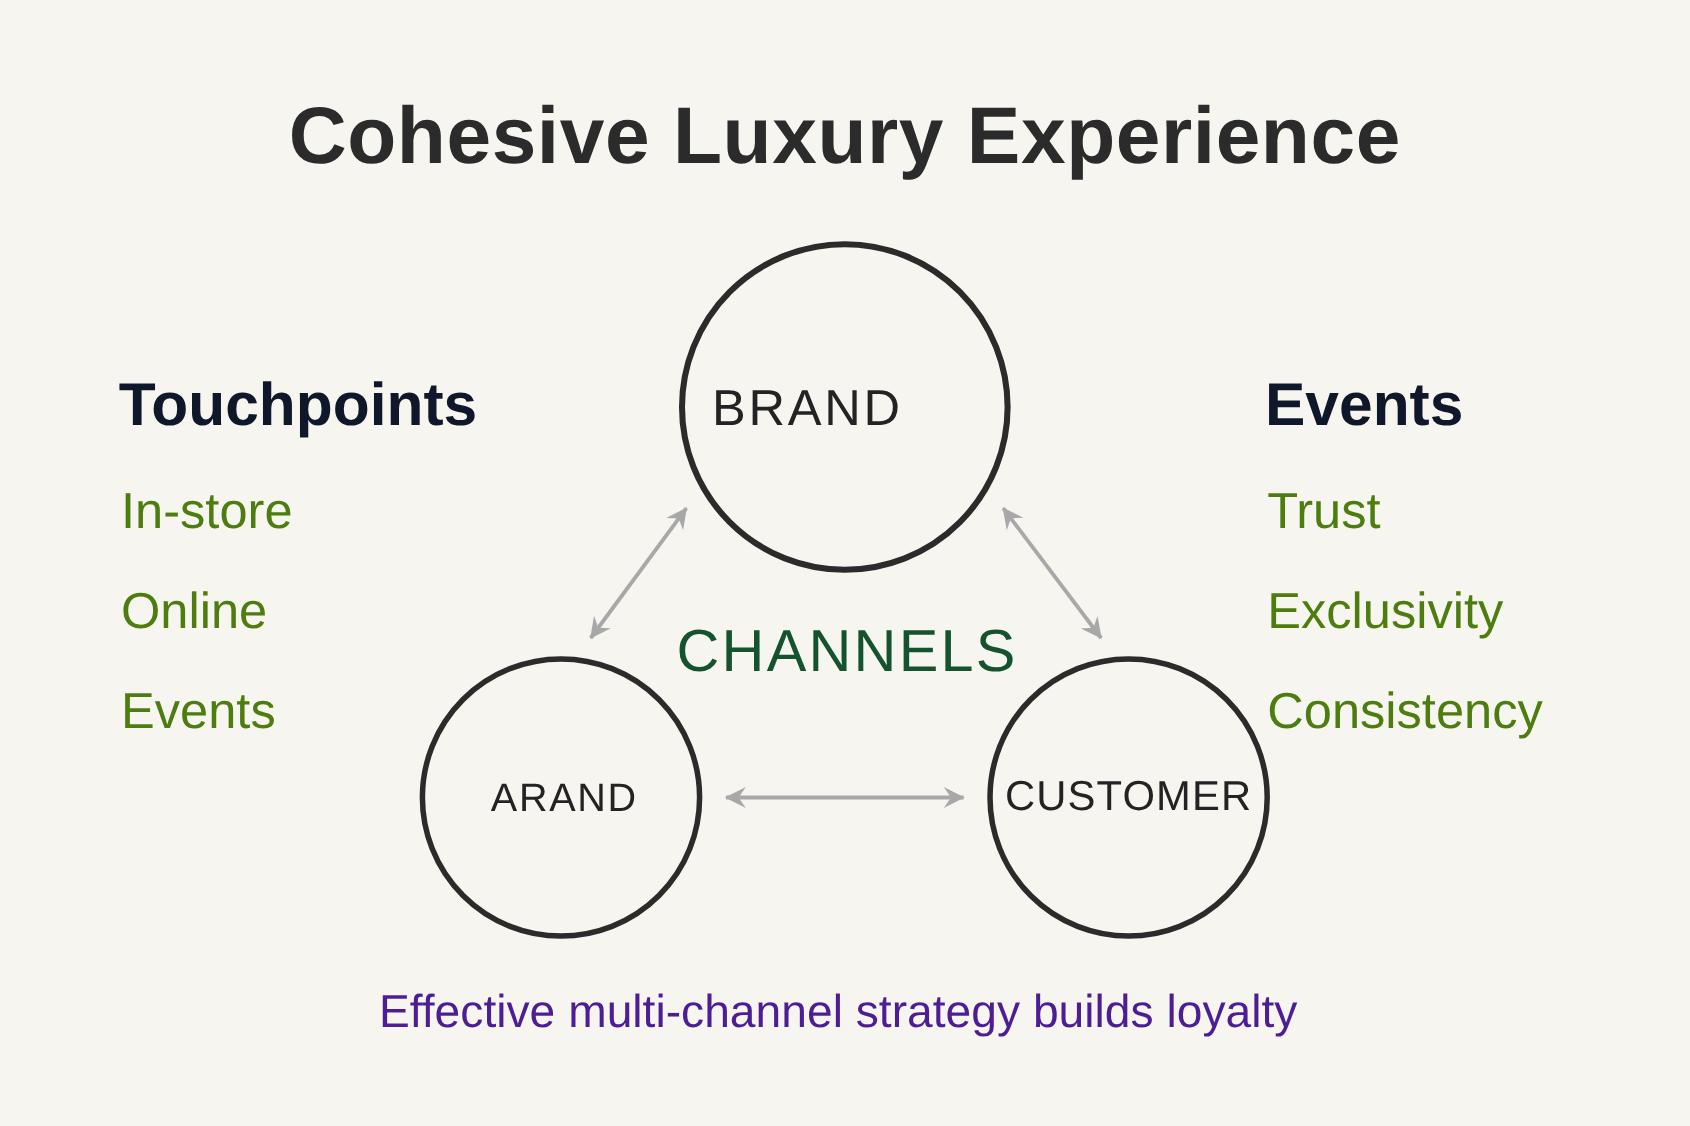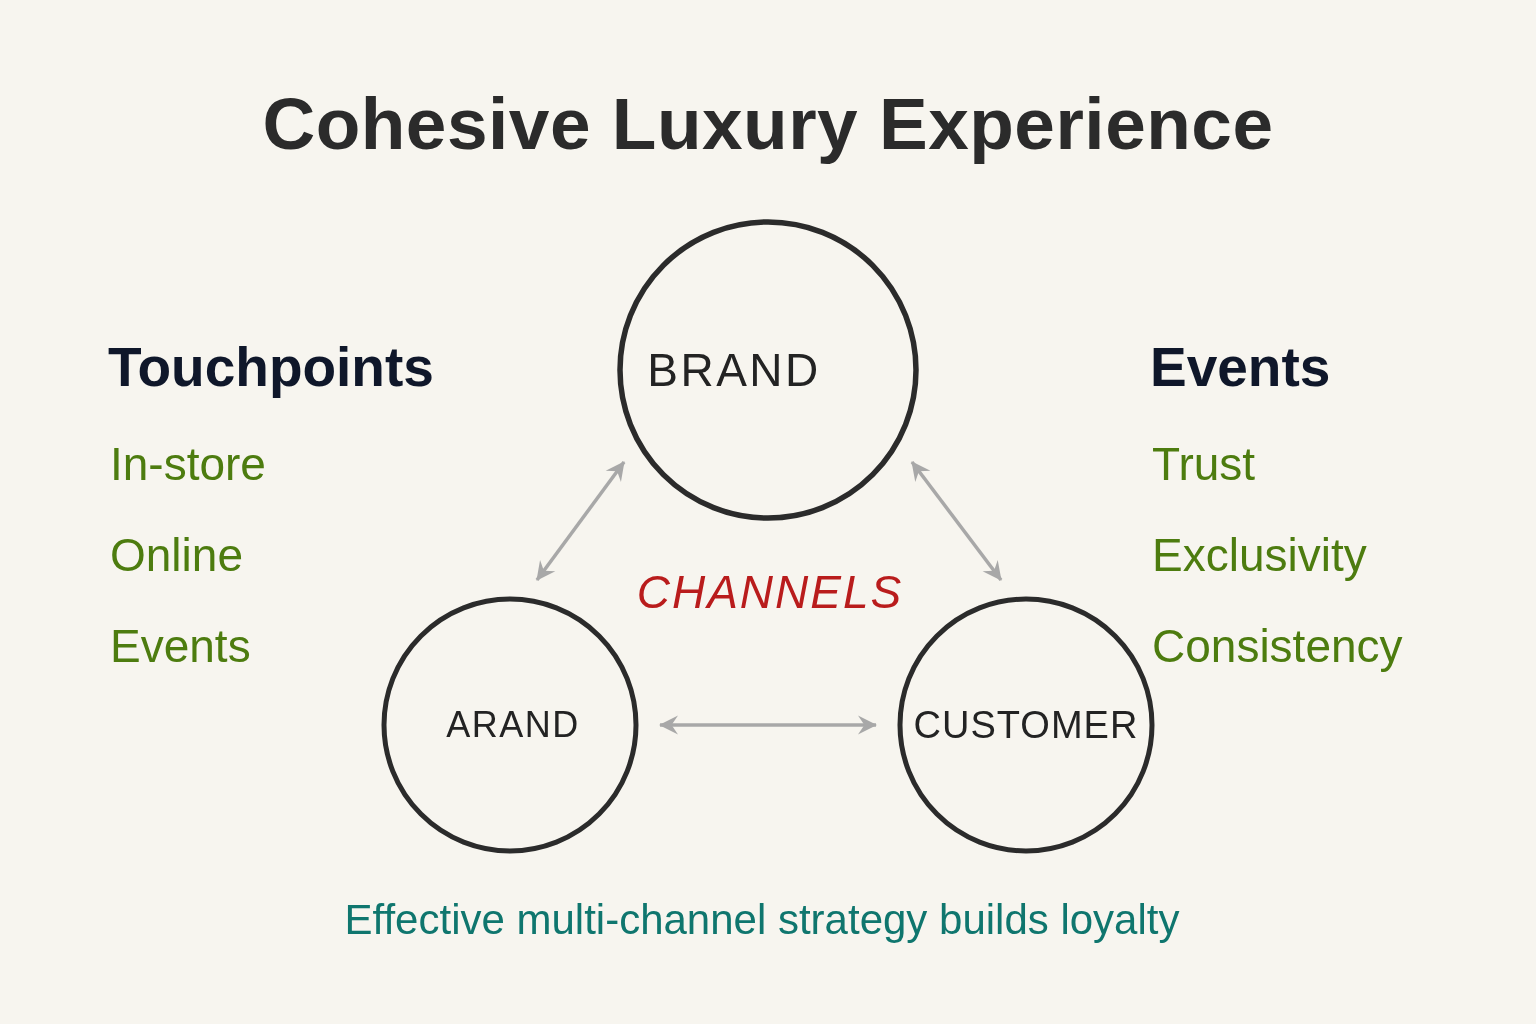--- a/index.html
+++ b/index.html
@@ -41,26 +41,25 @@
     white-space: nowrap;
   }
   .node-label.brand    { left: 734px;  top: 370px; font-size: 46px; letter-spacing: 2.5px; }
   .node-label.arand    { left: 513px;  top: 725px; font-size: 36px; letter-spacing: 1.5px; }
   .node-label.customer { left: 1026px; top: 725px; font-size: 38px; letter-spacing: 1px; }
   .center-label {
     position: absolute;
     left: 770px;
     top: 592px;
     transform: translate(-50%, -50%);
-    font-size: 46px;
+    font-size: 54px;
     font-weight: 500;
     letter-spacing: 2px;
-    color: #b91c1c;
+    color: #14532d;
     white-space: nowrap;
-    font-style: italic;
   }
   .side-heading {
     position: absolute;
     font-size: 55px;
     font-weight: 700;
     color: #0f172a;
     white-space: nowrap;
     line-height: 1;
   }
   .side-item {
@@ -79,21 +78,21 @@
   .item-r0 { left: 1152px; top: 441px; }
   .item-r1 { left: 1152px; top: 532px; }
   .item-r2 { left: 1152px; top: 623px; text-align: right; }
   .caption {
     position: absolute;
     left: 762px;
     top: 896px;
     transform: translateX(-50%);
     font-size: 42px;
     font-weight: 400;
-    color: #0f766e;
+    color: #4c1d95;
     white-space: nowrap;
   }
 </style>
 </head>
 <body>
 
 <div class="canvas">
 
   <h1 class="title">Cohesive Luxury Experience</h1>
 

